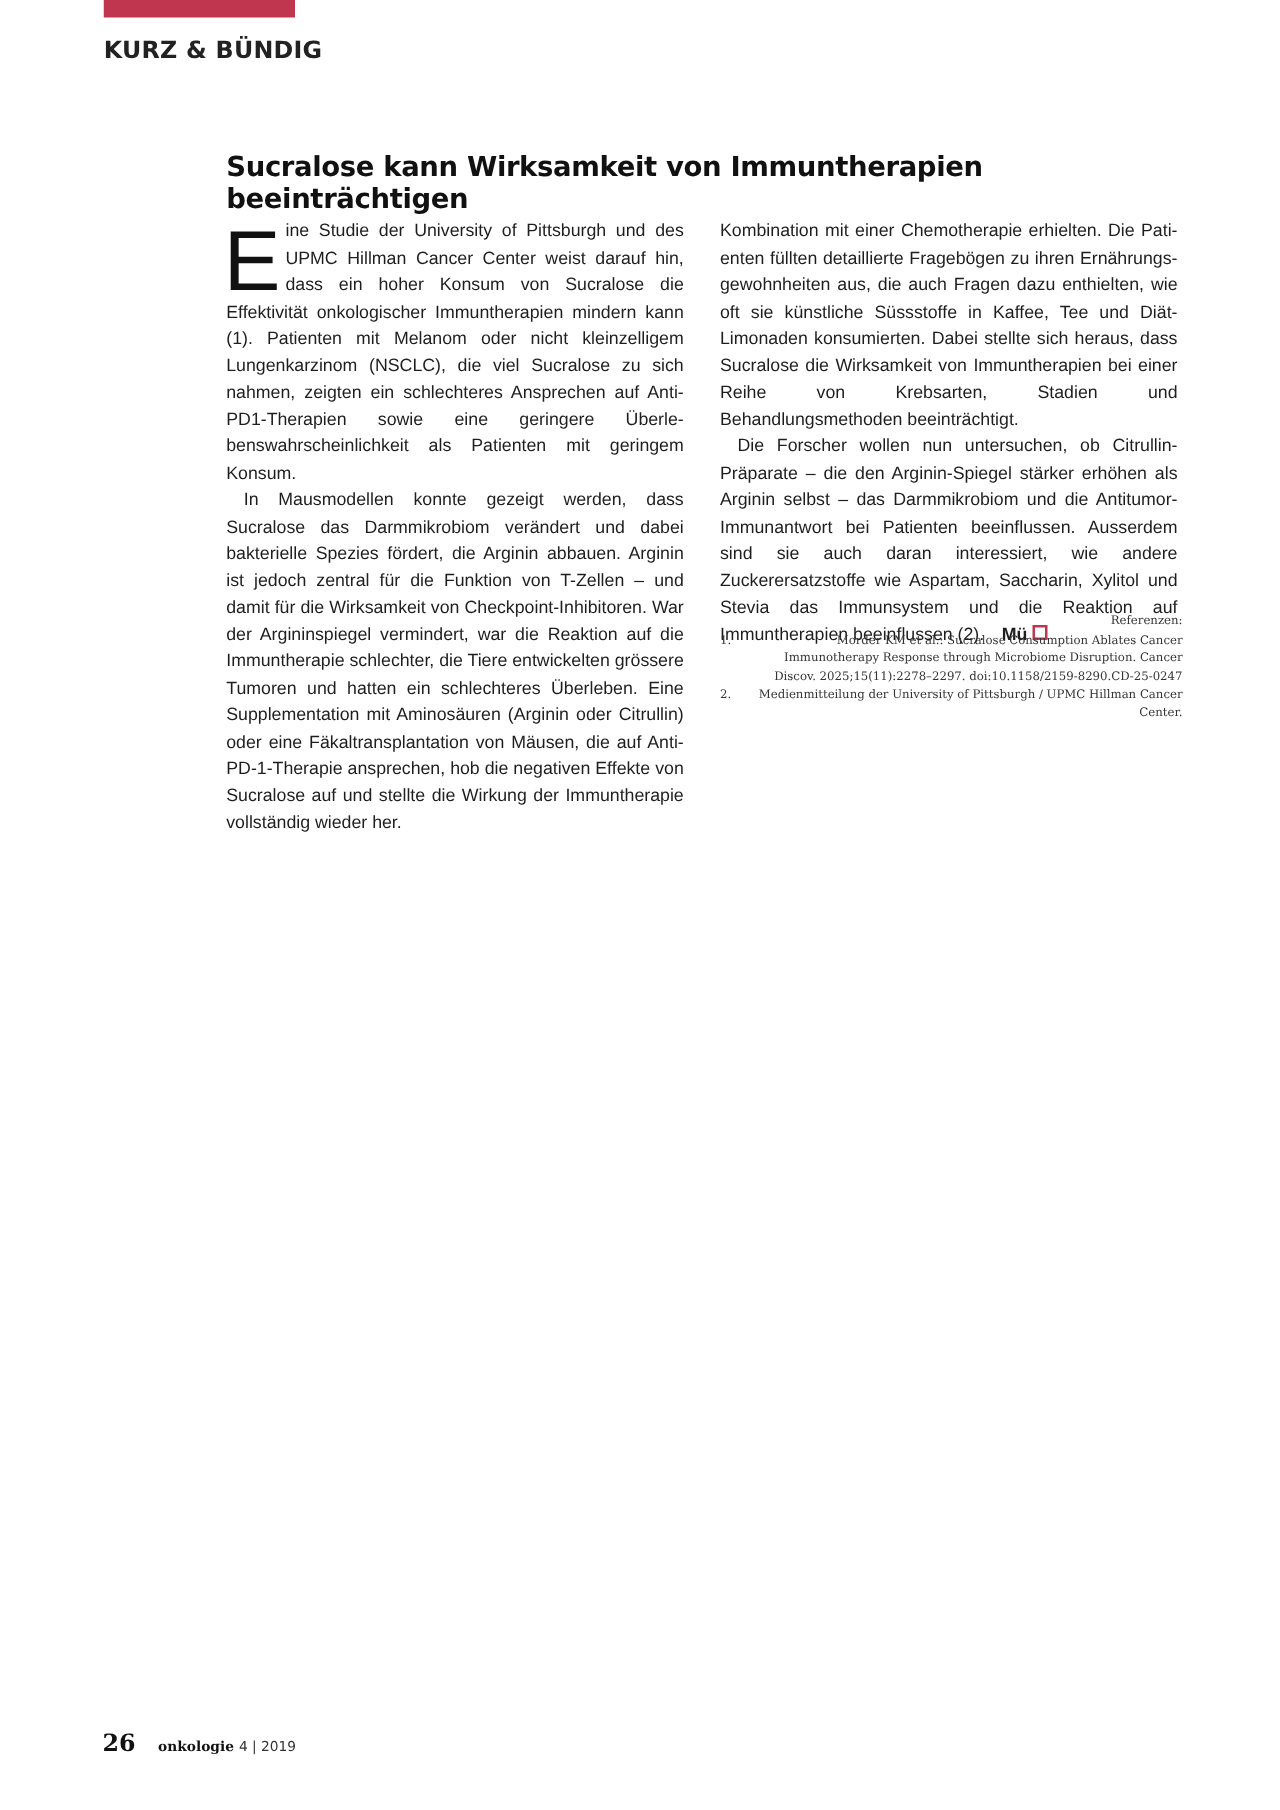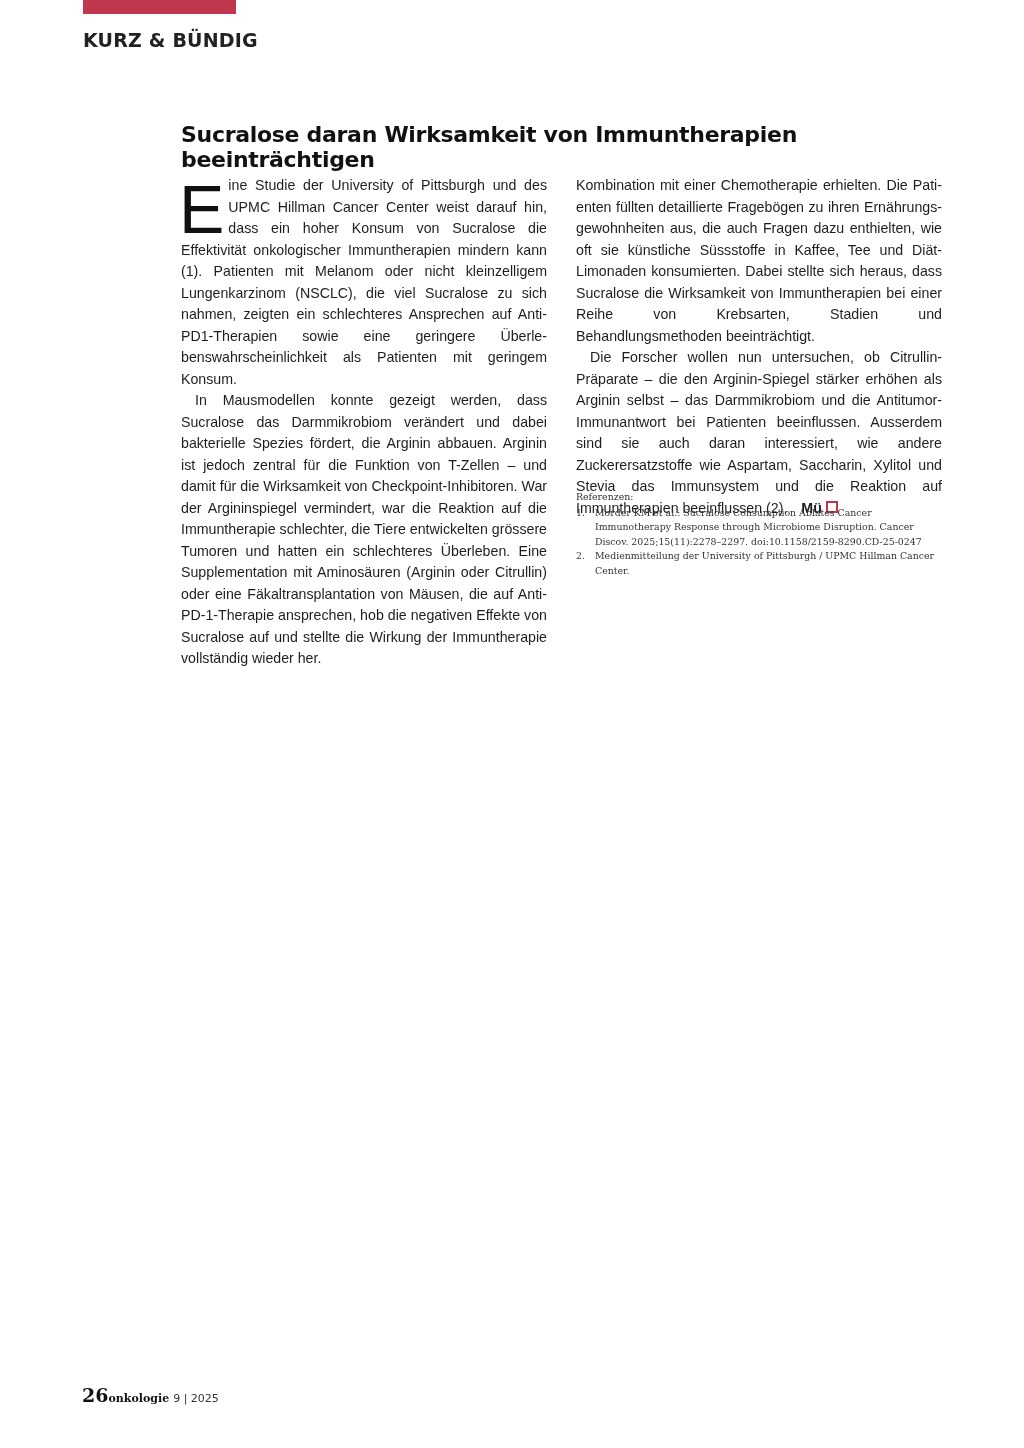--- a/index.html
+++ b/index.html
@@ -8,37 +8,37 @@
     .section-label { position: absolute; left: 83px; top: 29px; font-family: "DejaVu Sans", sans-serif; font-size: 19px; font-weight: 700; letter-spacing: 0.2px; color: #222; }
     .headline { position: absolute; left: 181px; top: 122px; width: 770px; font-family: "DejaVu Sans", sans-serif; font-weight: bold; font-size: 22px; letter-spacing: -0.3px; color: #111; margin: 0; }
     .col { position: absolute; top: 175px; width: 366px; font-family: "Liberation Sans", sans-serif; font-size: 14.2px; line-height: 21.5px; color: #1e1e1e; text-align: justify; hyphens: manual; }
     .col-left { left: 181px; }
     .col-right { left: 576px; }
     .col p { margin: 0; }
     .col p.indent { text-indent: 14px; }
     .dropcap { float: left; font-family: "Liberation Sans", sans-serif; font-size: 68px; line-height: 56px; margin: 6px 4px 0 -2px; font-weight: normal; color: #111; }
     .end-sign { font-weight: bold; margin-left: 14px; }
     .end-box { display: inline-block; width: 8px; height: 8px; border: 2px solid #c0364f; margin-left: 4px; vertical-align: 0px; }
-    .refs { position: absolute; left: 576px; top: 490px; width: 370px; font-family: "DejaVu Serif", serif; font-size: 9.4px; line-height: 14.5px; color: #333; }
+    .refs { position: absolute; left: 576px; top: 490px; width: 370px; font-family: "DejaVu Serif", serif; font-size: 9.4px; line-height: 14.5px; color: #333; text-align: right; }
     .refs-title { margin: 0 0 1px 0; }
     .refs ol { margin: 0; padding: 0; list-style: none; }
     .refs li { position: relative; padding-left: 19px; }
     .refs li .num { position: absolute; left: 0; top: 0; }
     .footer { position: absolute; left: 82px; top: 1384px; font-family: "DejaVu Serif", serif; color: #111; }
     .page-num { font-weight: bold; font-size: 19px; }
-    .journal { font-weight: bold; font-size: 11px; }
+    .journal { font-weight: bold; font-size: 11px; margin-left: 18px; }
     .issue { font-family: "DejaVu Sans", sans-serif; font-size: 11px; margin-left: 4px; color: #333; }
   </style>
 </head>
 <body>
 
 <div class="top-bar"></div>
 <div class="section-label">KURZ &amp; BÜNDIG</div>
 
-<h1 class="headline">Sucralose daran Wirksamkeit von Immuntherapien beeinträchtigen</h1>
+<h1 class="headline">Sucralose kann Wirksamkeit von Immuntherapien beeinträchtigen</h1>
 
 <div class="col col-left">
   <p>
     <span class="dropcap">E</span><span>ine Studie der University of Pittsburgh und des UPMC Hillman Cancer Center weist darauf hin, dass ein hoher Konsum von Sucralose die Effektivität onkologischer Immuntherapien mindern kann (1). Patienten mit Melanom oder nicht kleinzelligem Lungenkarzinom (NSCLC), die viel Sucralose zu sich nahmen, zeigten ein schlechteres Anspre­chen auf Anti-PD1-Therapien sowie eine geringere Überle­benswahrscheinlichkeit als Patienten mit geringem Konsum.</span>
   </p>
   <p class="indent">In Mausmodellen konnte gezeigt werden, dass Sucralose das Darmmikrobiom verändert und dabei bakterielle Spe­zies fördert, die Arginin abbauen. Arginin ist jedoch zentral für die Funktion von T-Zellen – und damit für die Wirksamkeit von Checkpoint-Inhibitoren. War der Argininspiegel vermin­dert, war die Reaktion auf die Immuntherapie schlechter, die Tiere entwickelten grössere Tumoren und hatten ein schlechteres Überleben. Eine Supplementation mit Amino­säuren (Arginin oder Citrullin)  oder eine Fäkaltransplanta­tion von Mäusen, die auf Anti-PD-1-Therapie ansprechen, hob die negativen Effekte von Sucralose auf und stellte die Wirkung der Immuntherapie vollständig wieder her.</p>
 </div>
 
 <div class="col col-right">
   <p>Kombination mit einer Chemotherapie erhielten. Die Pati­enten füllten detaillierte Fragebögen zu ihren Ernährungs­gewohnheiten aus, die auch Fragen dazu enthielten, wie oft sie künstliche Süssstoffe in Kaffee, Tee und Diät-Limonaden konsumierten. Dabei stellte sich heraus, dass Sucralose die Wirksamkeit von Immuntherapien bei einer Reihe von Krebs­arten, Stadien und Behandlungsmethoden beeinträchtigt.</p>
@@ -47,14 +47,14 @@
 
 <div class="refs">
   <p class="refs-title">Referenzen:</p>
   <ol>
     <li><span class="num">1.</span><span>Morder KM et al.: Sucralose Consumption Ablates Cancer Immunotherapy Response through Microbiome Disruption. Cancer Discov. 2025;15(11):2278–2297. doi:10.1158/2159-8290.CD-25-0247</span></li>
     <li><span class="num">2.</span><span>Medienmitteilung der University of Pittsburgh / UPMC Hillman Cancer Center.</span></li>
   </ol>
 </div>
 
 <div class="footer">
-  <span class="page-num">26</span><span class="journal">onkologie</span><span class="issue">9 | 2025</span>
+  <span class="page-num">26</span><span class="journal">onkologie</span><span class="issue">4 | 2019</span>
 </div>
 
 </body></html>

